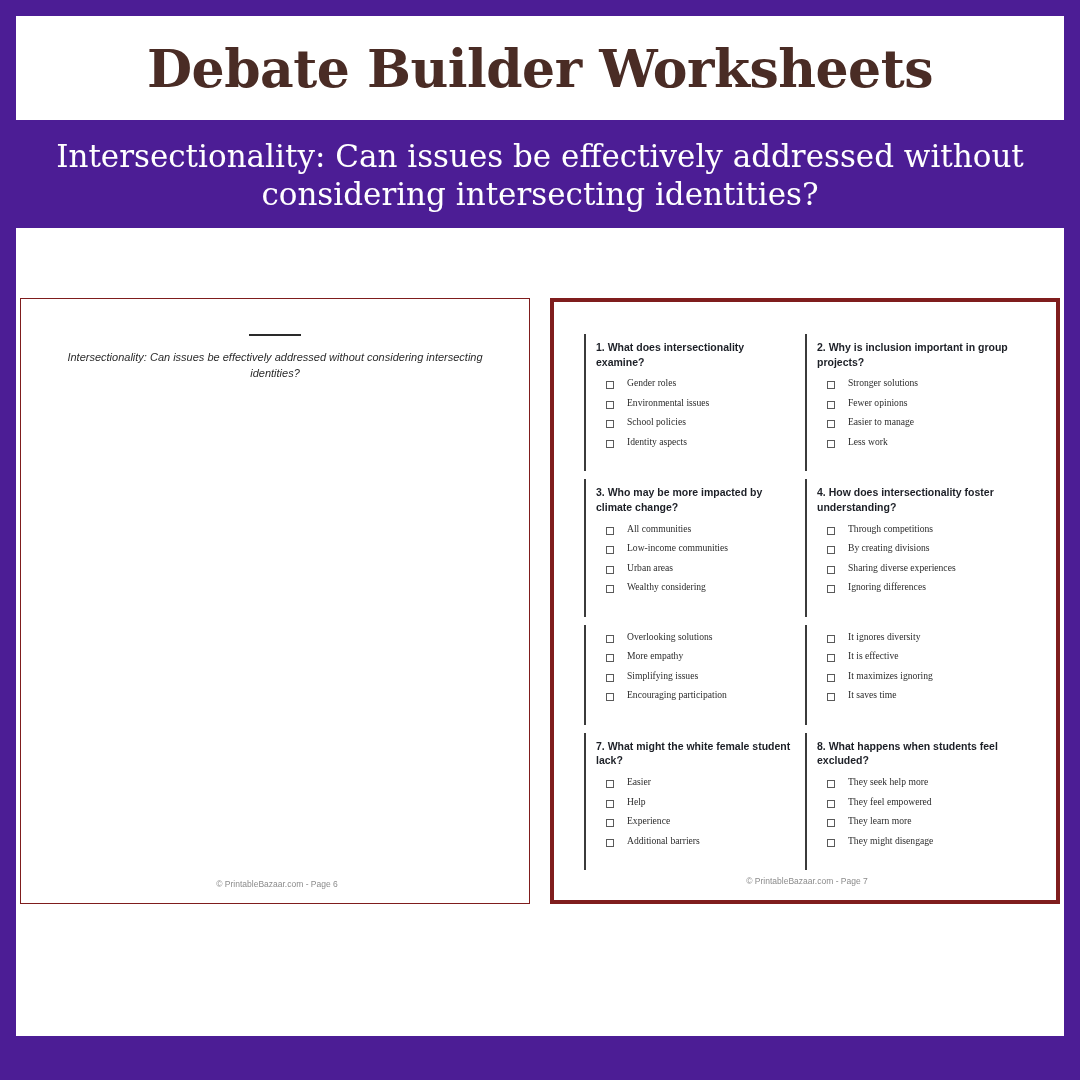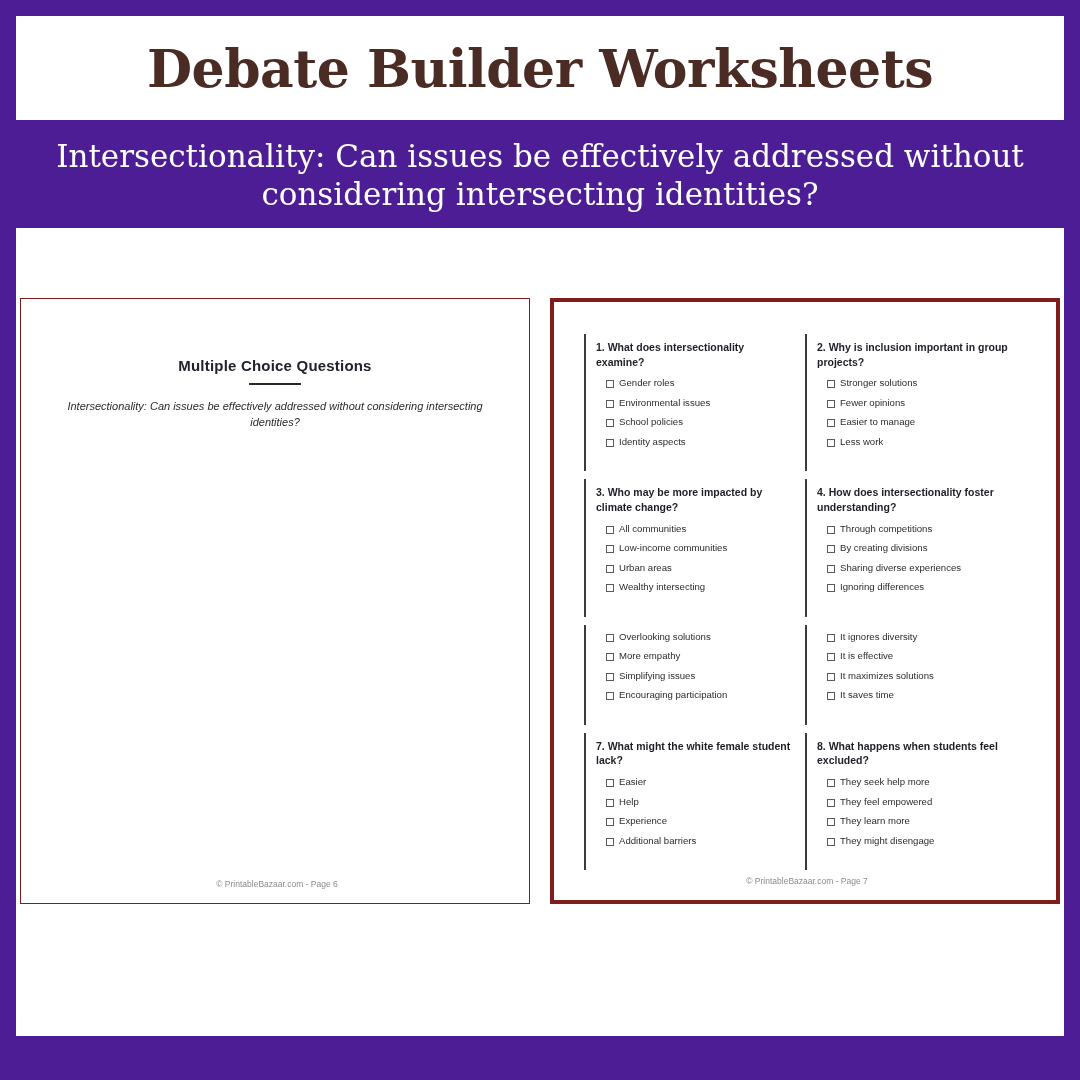--- a/index.html
+++ b/index.html
@@ -127,22 +127,23 @@
     color: #1c1f26;
     line-height: 1.42;
     margin-bottom: 8px;
   }
   .q-opt {
     font-size: 9.6px;
     color: #2c2c2c;
     line-height: 1.35;
     margin: 0 0 6.5px 10px;
     display: flex;
-    align-items: flex-start;
-    gap: 5px;
+    align-items: center;
+    gap: 13px;
+    font-family: Liberation Serif, serif;
   }
   .box {
     display: inline-block;
     width: 6px;
     height: 6px;
     border: 1px solid #5a5a5a;
     margin-top: 3px;
     flex: none;
   }
 </style>
@@ -156,21 +157,20 @@
   </div>
 
   <div class="subtitle-band">
     <div class="subtitle">Intersectionality: Can issues be effectively addressed without considering intersecting identities?</div>
   </div>
 
   <div class="sheet">
     <div class="sheets-row">
 
       <div class="worksheet left">
-        <div class="ws-title">Multiple Choice Questions</div>
         <div class="ws-rule"></div>
         <div class="ws-sub">Intersectionality: Can issues be effectively addressed without considering intersecting identities?</div>
         <div class="footer">© PrintableBazaar.com - Page 6</div>
       </div>
 
       <div class="worksheet right">
         <div class="q-grid">
 
           <div class="q-cell">
             <div class="q-text">1. What does intersectionality examine?</div>
@@ -221,21 +221,21 @@
             <div class="q-opt">
                 <span class="box"></span>
                 <span>Low-income communities</span>
               </div>
             <div class="q-opt">
                 <span class="box"></span>
                 <span>Urban areas</span>
               </div>
             <div class="q-opt">
                 <span class="box"></span>
-                <span>Wealthy intersecting</span>
+                <span>Wealthy considering</span>
               </div>
           </div>
 
           <div class="q-cell">
             <div class="q-text">4. How does intersectionality foster understanding?</div>
             <div class="q-opt">
                 <span class="box"></span>
                 <span>Through competitions</span>
               </div>
             <div class="q-opt">
@@ -275,21 +275,21 @@
             <div class="q-opt">
                 <span class="box"></span>
                 <span>It ignores diversity</span>
               </div>
             <div class="q-opt">
                 <span class="box"></span>
                 <span>It is effective</span>
               </div>
             <div class="q-opt">
                 <span class="box"></span>
-                <span>It maximizes solutions</span>
+                <span>It maximizes ignoring</span>
               </div>
             <div class="q-opt">
                 <span class="box"></span>
                 <span>It saves time</span>
               </div>
           </div>
 
           <div class="q-cell">
             <div class="q-text">7. What might the white female student lack?</div>
             <div class="q-opt">

